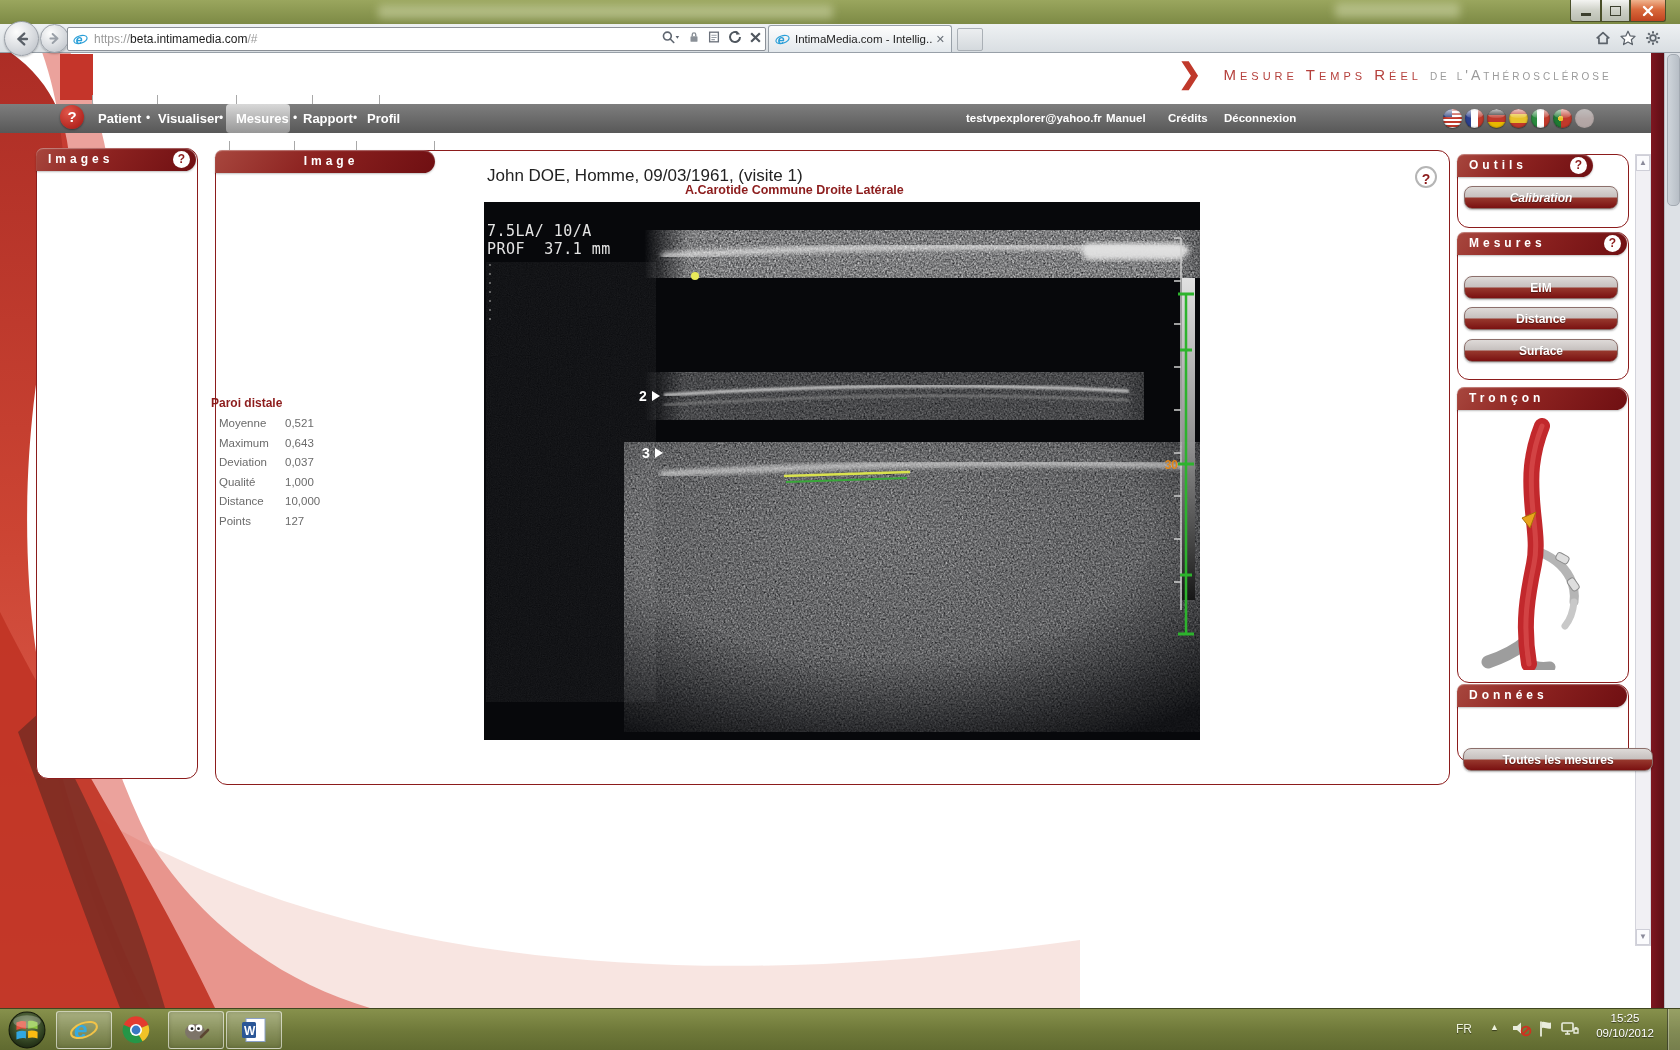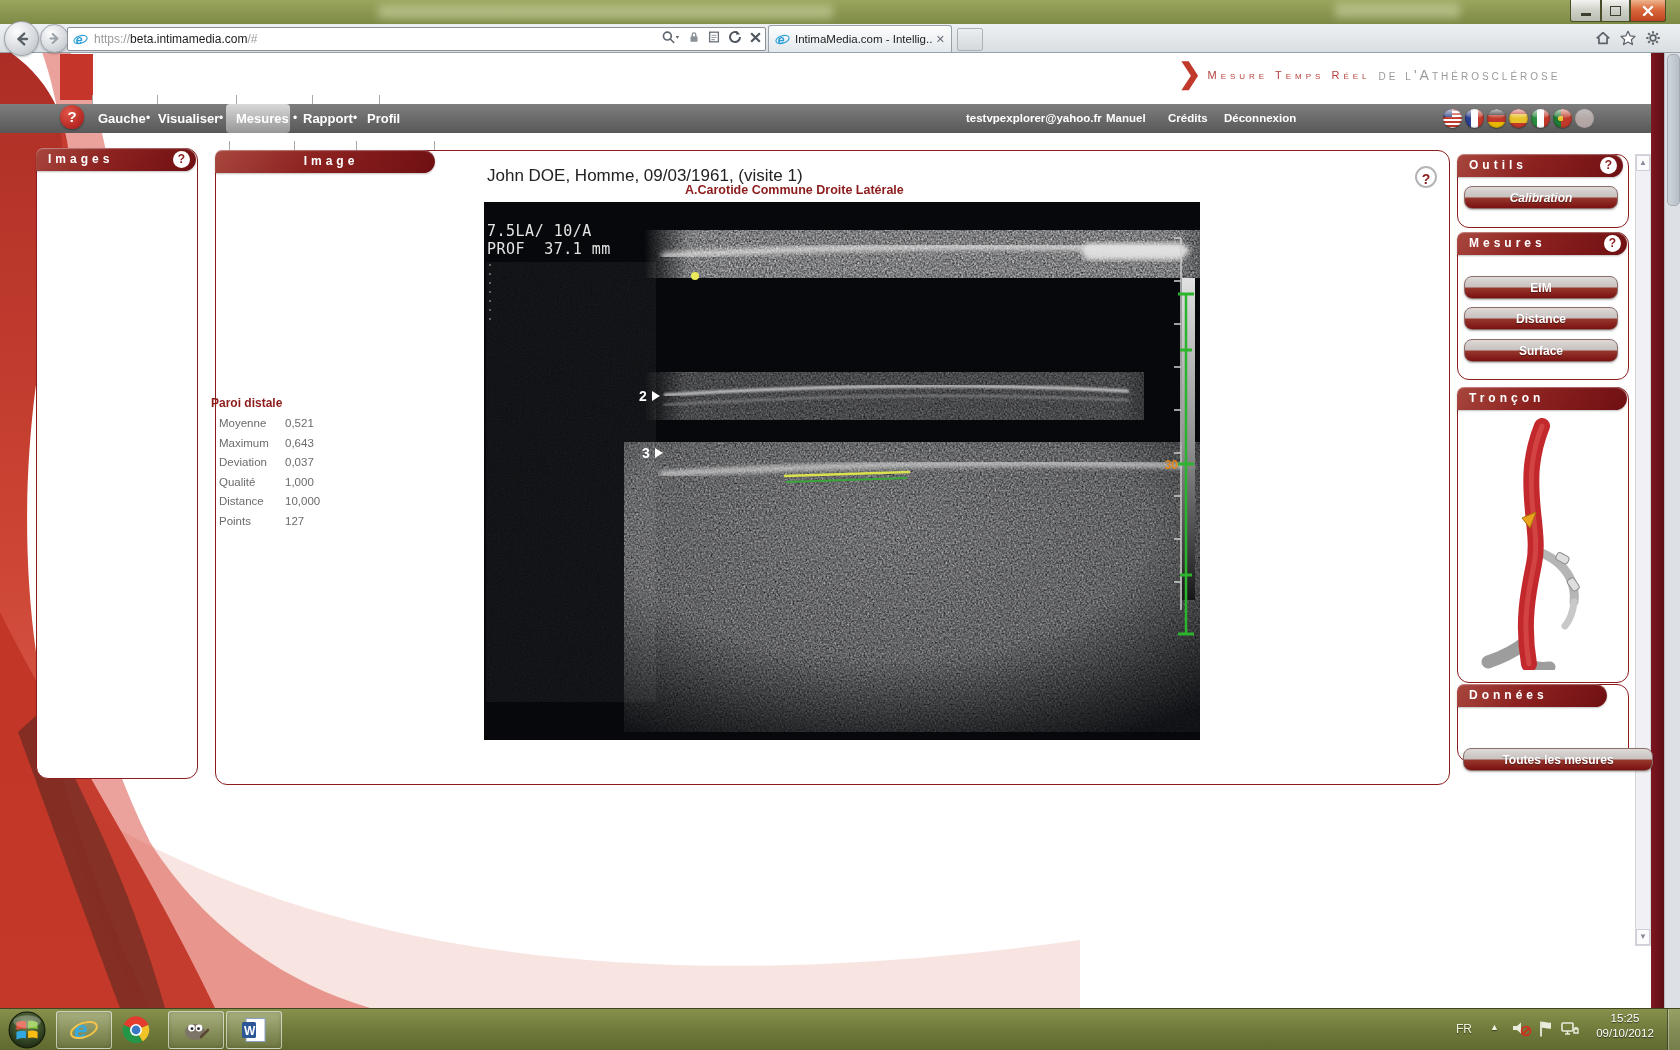--- a/index.html
+++ b/index.html
@@ -46,21 +46,21 @@
   .page{left:0;top:52px;width:1680px;height:956px;background:#fff;z-index:1;}
   .flames{left:0;top:52px;z-index:1;pointer-events:none;}
 
   
   .logo{left:96px;top:58px;z-index:2;font-style:italic;font-weight:bold;
     font-size:33px;letter-spacing:-1px;color:#737373;}
   .logo .reddot{color:#cc2218;}
   .logo .reg{font-size:12px;vertical-align:super;color:#8a8a8a;letter-spacing:0;}
   .tagline{left:1178px;top:62px;z-index:2;display:flex;align-items:flex-start;}
   .tag-chev{font-size:28px;line-height:24px;color:#c0392b;margin-right:6px;font-weight:bold;}
-  .tag-red{font-variant:small-caps;font-size:11px;letter-spacing:4px;color:#b5403c;line-height:26px;}
+  .tag-red{font-variant:small-caps;font-size:15px;letter-spacing:4px;color:#b5403c;line-height:26px;margin-left:16px;}
   .tag-gray{font-variant:small-caps;font-size:14px;letter-spacing:3px;color:#9a9a9a;line-height:26px;margin-left:8px;}
 
   
   .navbar{left:0;top:104px;width:1651px;height:29px;z-index:2;
     background:linear-gradient(#7e7e7e,#585858);}
   .nav-help{left:60px;top:105px;width:24px;height:24px;border-radius:50%;z-index:3;
     background:radial-gradient(circle at 35% 30%,#e0564a,#a31410);color:#fff;font-weight:bold;
     font-size:15px;text-align:center;line-height:24px;box-shadow:0 1px 2px rgba(0,0,0,.4);}
   .navitem{position:absolute;top:0;height:29px;line-height:29px;color:#fff;
     font-weight:bold;font-size:13px;white-space:nowrap;}
@@ -268,21 +268,21 @@
   </svg>
 
   <div class="abs tagline">
     <span class="tag-chev">❯</span>
     <span class="tag-red">Mesure Temps Réel</span>
     <span class="tag-gray">de l'Athérosclérose</span>
   </div>
 
   <div class="abs navbar">
     <div class="navpill"></div>
-    <div class="navitem" style="left:98px;">Gauche</div>
+    <div class="navitem" style="left:98px;">Patient</div>
     <div class="navdot" style="left:146px;">•</div>
     <div class="navitem" style="left:158px;">Visualiser</div>
     <div class="navdot" style="left:219px;">•</div>
     <div class="navitem" style="left:236px;">Mesures</div>
     <div class="navdot" style="left:293px;">•</div>
     <div class="navitem" style="left:303px;">Rapport</div>
     <div class="navdot" style="left:353px;">•</div>
     <div class="navitem" style="left:367px;">Profil</div>
     <div class="navright" style="left:966px;">testvpexplorer@yahoo.fr</div>
     <div class="navright" style="left:1106px;">Manuel</div>
@@ -436,21 +436,21 @@
     <polygon points="168,189 176,194 168,199" fill="#fff"></polygon>
     <text x="158" y="256" class="us-mark">3</text>
     <polygon points="171,246 179,251 171,256" fill="#fff"></polygon>
     <text x="694" y="267" text-anchor="end" class="us-scale">30</text>
     <text x="3" y="34" class="us-ovl" xml:space="preserve">7.5LA/ 10/A</text>
     <text x="3" y="52" class="us-ovl" xml:space="preserve">PROF  37.1 mm</text>
     <line x1="6" y1="62" x2="6" y2="120" stroke="#777" stroke-width="2" stroke-dasharray="2 7" opacity="0.8"></line>
   </svg>
 
   <div class="panel" style="left:1457px;top:154px;width:170px;height:72px;"></div>
-  <div class="mtab" style="left:1457px;top:154px;width:166px;">
+  <div class="mtab" style="left:1457px;top:154px;width:136px;">
     <span>Outils</span>
     <span class="tab-help">?</span>
   </div>
   <div class="rbtn" style="left:1464px;top:186px;width:154px;font-style:italic;">Calibration</div>
 
   <div class="panel" style="left:1457px;top:232px;width:170px;height:146px;"></div>
   <div class="mtab" style="left:1457px;top:232px;width:170px;">
     <span>Mesures</span>
     <span class="tab-help">?</span>
   </div>
@@ -470,21 +470,21 @@
     <g fill="#dedede" stroke="#8a8a8a" stroke-width="1">
       <rect x="84" y="136" width="13" height="8" rx="3" transform="rotate(28 90 140)"></rect>
       <rect x="95" y="162" width="13" height="8" rx="3" transform="rotate(55 101 166)"></rect>
     </g>
     <path d="M57,246 C50,205 56,175 62,146 C68,118 56,86 60,48 C62,30 66,18 70,8" stroke="#c2282c" stroke-width="16" fill="none" stroke-linecap="round"></path>
     <path d="M57,246 C50,205 56,175 62,146 C68,118 56,86 60,48 C62,30 66,18 70,8" stroke="#e05a5a" stroke-width="5" fill="none" stroke-linecap="round" opacity="0.55"></path>
     <polygon points="50,100 64,94 58,110" fill="#e9a41c" stroke="#a87208" stroke-width="1"></polygon>
   </svg>
 
   <div class="panel" style="left:1457px;top:684px;width:170px;height:76px;"></div>
-  <div class="mtab" style="left:1457px;top:684px;width:150px;">
+  <div class="mtab" style="left:1457px;top:684px;width:170px;">
     <span>Données</span>
   </div>
   <div class="rbtn" style="left:1463px;top:716px;width:190px;margin-top:32px;">Toutes les mesures</div>
 
   <div class="abs inner-scroll">
     <div class="scr-arrow" style="top:0;">▲</div>
     <div class="scr-arrow" style="bottom:0;">▼</div>
   </div>
   <div class="abs maroon-strip"></div>
   <div class="abs win-scroll">

